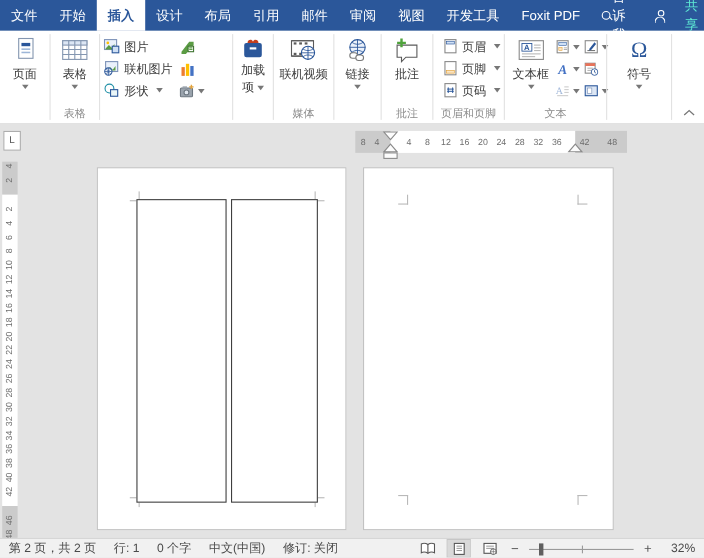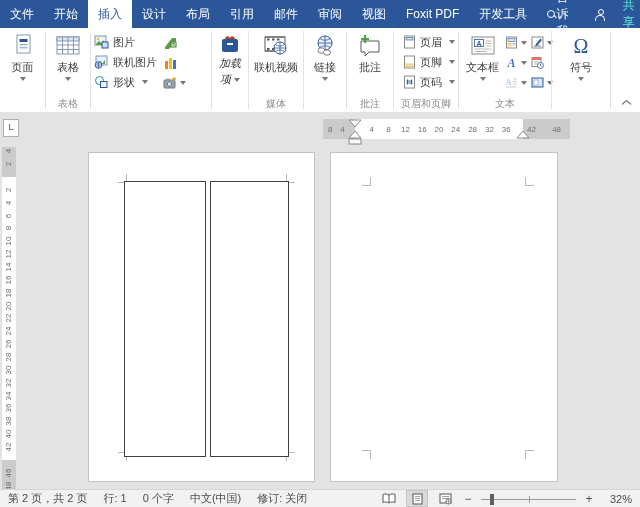--- a/index.html
+++ b/index.html
@@ -3,21 +3,21 @@
 <meta charset="utf-8">
 <style>
   html,body{margin:0;padding:0;}
   body{font-family:"Liberation Sans","DejaVu Sans",sans-serif;}
   .app{position:relative;width:640px;height:507px;background:#E3E3E3;overflow:hidden;font-size:11px;color:#444;}
 
   
   .menubar{position:absolute;left:0;top:0;width:640px;height:28px;background:#2B579A;display:flex;align-items:stretch;}
   .mtabs{display:flex;align-items:stretch;flex:1;}
   .mtab{display:flex;align-items:center;padding:0 10px;color:#fff;font-size:12px;cursor:default;white-space:nowrap;}
-  .mtab.active{background:#fff;color:#2B579A;margin-top:0;}
+  .mtab.active{background:#fff;color:#2B579A;margin-top:0;font-weight:bold;}
   .mtell{display:flex;align-items:center;gap:5px;color:#fff;font-size:12px;padding:0 10px;}
   .mshare{display:flex;align-items:center;gap:21px;color:#5eead4;font-size:12px;padding:0 12px;margin-left:auto;}
   .lens{position:relative;width:9px;height:9px;}
   .lens:before{content:"";position:absolute;left:0;top:0;width:6px;height:6px;border:1.3px solid #fff;border-radius:50%;}
   .lens:after{content:"";position:absolute;left:6px;top:6px;width:4px;height:1.4px;background:#fff;transform:rotate(45deg);}
   .person{position:relative;width:10px;height:11px;}
   .person:before{content:"";position:absolute;left:2.5px;top:0;width:4px;height:4px;border:1.2px solid #fff;border-radius:50%;}
   .person:after{content:"";position:absolute;left:0;top:6px;width:8px;height:5px;border:1.2px solid #fff;border-bottom:none;border-radius:5px 5px 0 0;}
 
   
@@ -90,22 +90,22 @@
     <div class="mtabs">
         <div class="mtab">文件</div>
         <div class="mtab">开始</div>
         <div class="mtab active">插入</div>
         <div class="mtab">设计</div>
         <div class="mtab">布局</div>
         <div class="mtab">引用</div>
         <div class="mtab">邮件</div>
         <div class="mtab">审阅</div>
         <div class="mtab">视图</div>
+        <div class="mtab">开发工具</div>
         <div class="mtab">Foxit PDF</div>
-        <div class="mtab">开发工具</div>
       </div>
     <div class="mtell">
       <span class="lens"></span>
       <span>告诉我</span>
     </div>
     <div class="mshare">
       <span class="person"></span>
       <span>共享</span>
     </div>
   </div>
@@ -201,21 +201,21 @@
                 <rect x="3" y="2.5" width="4" height="2" fill="#9aa3ad"></rect>
                 <path d="M11 1v4M9 3h4" stroke="#E2A23B" stroke-width="1.3"></path>
               </svg>
             <span class="ddi"></span>
           </div>
         </div>
       </div>
     </div>
     <div class="rsep"></div>
 
-    <div class="rgroup" style="width:36px;font-style:italic;">
+    <div class="rgroup" style="width:36px;">
       <div class="rgc">
         <div class="bigbtn" style="padding:2px 0;">
           <span class="bicon" style="width:22px;height:22px;">
             <svg width="22" height="22" viewBox="0 0 22 22">
                 <rect x="3" y="6" width="16" height="13" rx="2" fill="#2B579A"></rect>
                 <path d="M6 6c0-3 4-4 5-1 1-3 5-2 5 1z" fill="#C43E1C"></path>
                 <rect x="8" y="10" width="6" height="2" fill="#fff"></rect>
               </svg>
           </span>
           <span>加载</span>

